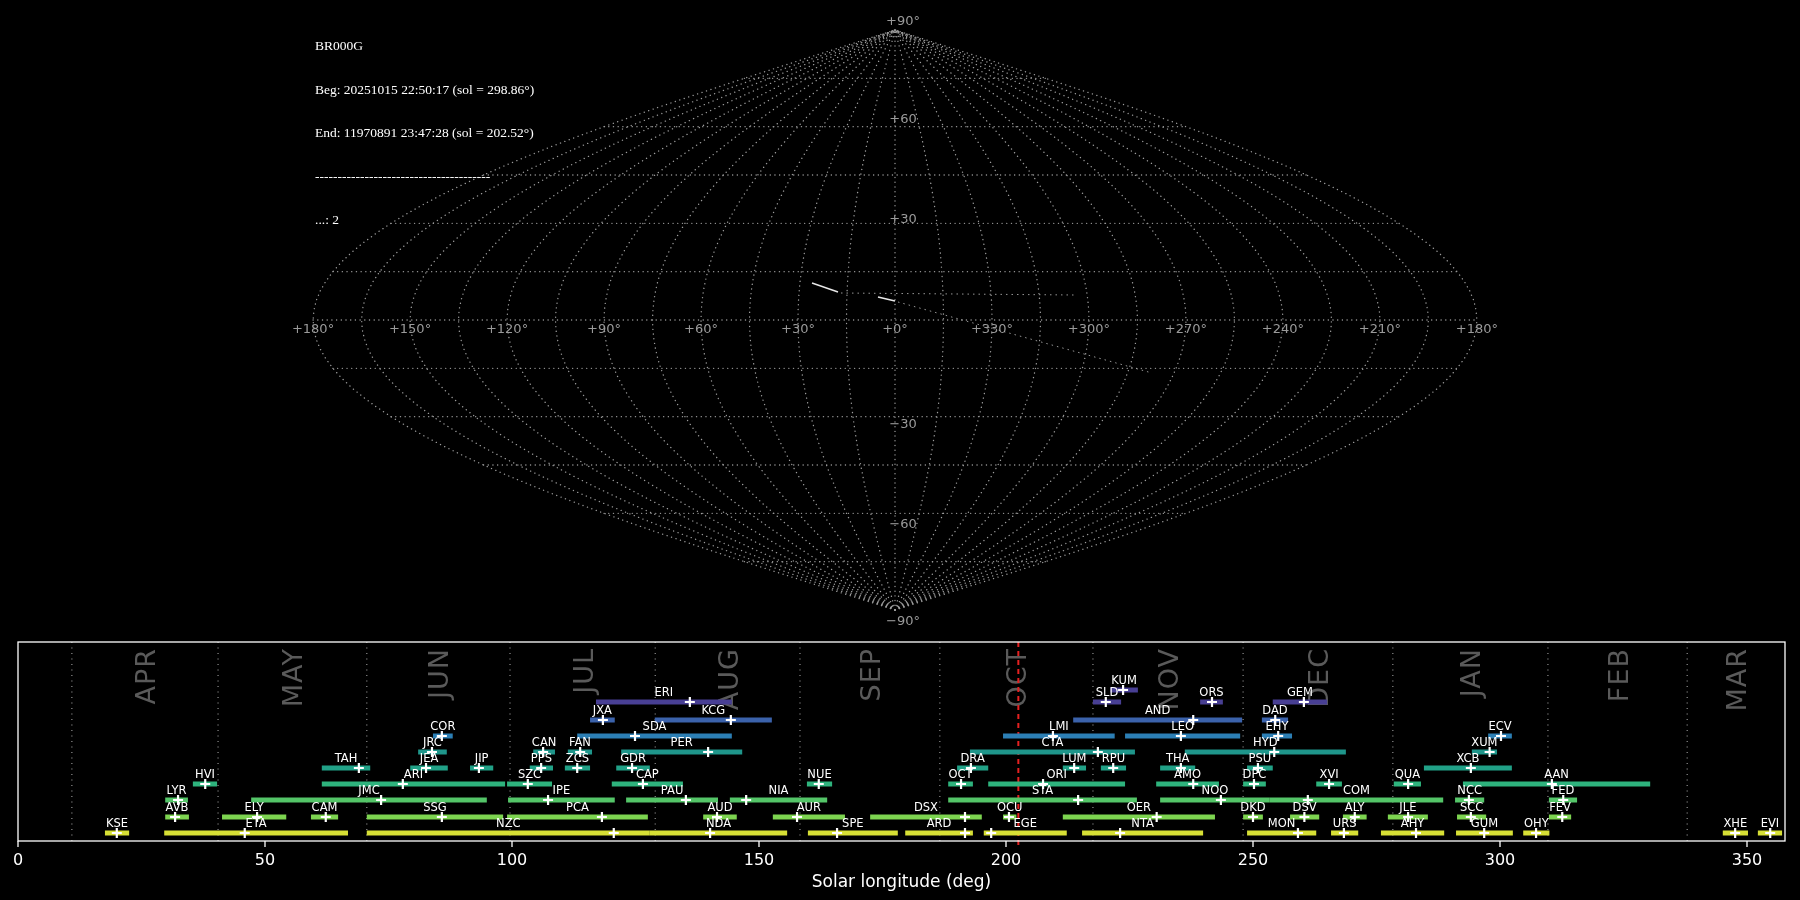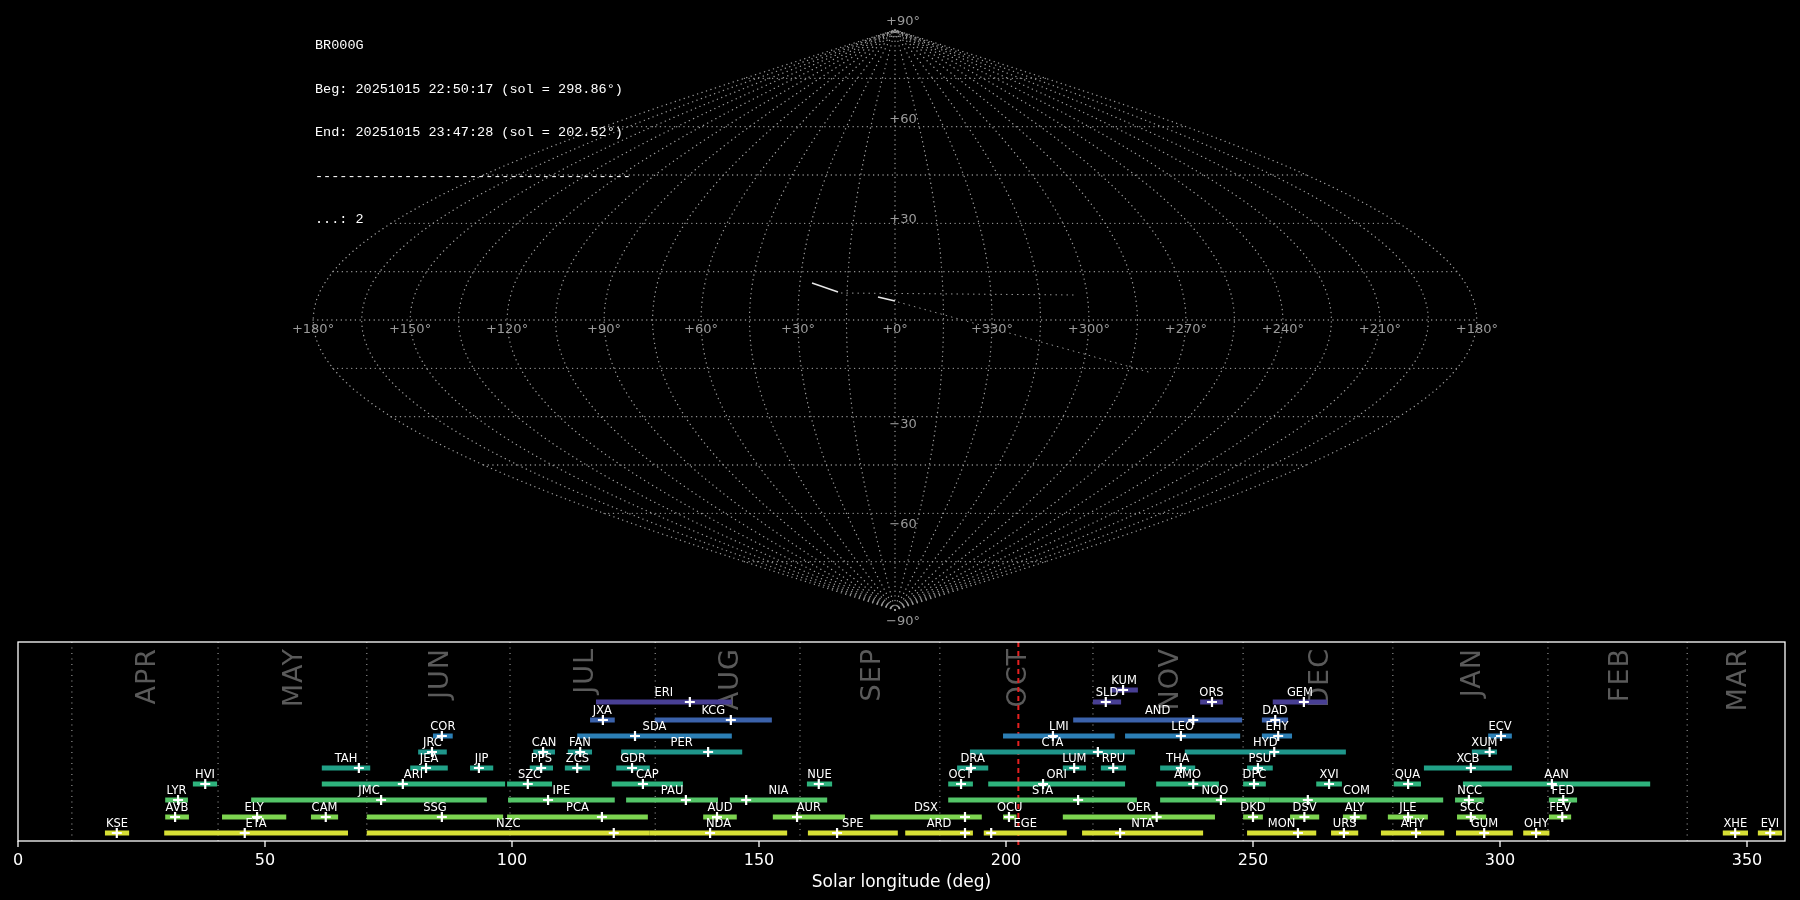--- a/index.html
+++ b/index.html
@@ -1,19 +1,19 @@
 <!DOCTYPE html>
 <html><head>
 <meta charset="utf-8">
 <style>
   html,body{margin:0;padding:0;background:#000;}
   #figure{position:relative;width:1800px;height:900px;background:#000;overflow:hidden;
           font-family:"DejaVu Sans",sans-serif;}
   #hdr{position:absolute;left:315px;top:10px;color:#fff;
-       font-family:Liberation Mono, monospace;font-size:13.5px;line-height:14.5px;white-space:pre;}
+       font-family:Liberation Serif, serif;font-size:13.5px;line-height:14.5px;white-space:pre;}
   #hdr .sep{letter-spacing:0;}
   svg{position:absolute;left:0;top:0;}
   text{font-family:"DejaVu Sans",sans-serif;}
 </style>
 </head>
 <body>
 
 <div id="figure">
   <svg id="plot" width="1800" height="900" viewBox="0 0 1800 900">
       <g>
@@ -382,17 +382,17 @@
         <line x1="1500.0000000000002" y1="841" x2="1500.0000000000002" y2="847" stroke="#fff" stroke-width="1.3"></line>
         <text x="1500.0000000000002" y="865" fill="#fff" font-size="16px" text-anchor="middle">300</text>
         <line x1="1747.0000000000002" y1="841" x2="1747.0000000000002" y2="847" stroke="#fff" stroke-width="1.3"></line>
         <text x="1747.0000000000002" y="865" fill="#fff" font-size="16px" text-anchor="middle">350</text>
         <text x="901.5" y="887" fill="#fff" font-size="17px" text-anchor="middle">Solar longitude (deg)</text>
       </g>
     </svg>
   <div id="hdr">
     <div>BR000G</div>
     <div>Beg: 20251015 22:50:17 (sol = 298.86°)</div>
-    <div>End: 20251015 23:47:28 (sol = 202.52°)</div>
+    <div>End: 11970891 23:47:28 (sol = 202.52°)</div>
     <div class="sep">---------------------------------------</div>
     <div>...: 2</div>
   </div>
 </div>
 
 </body></html>

